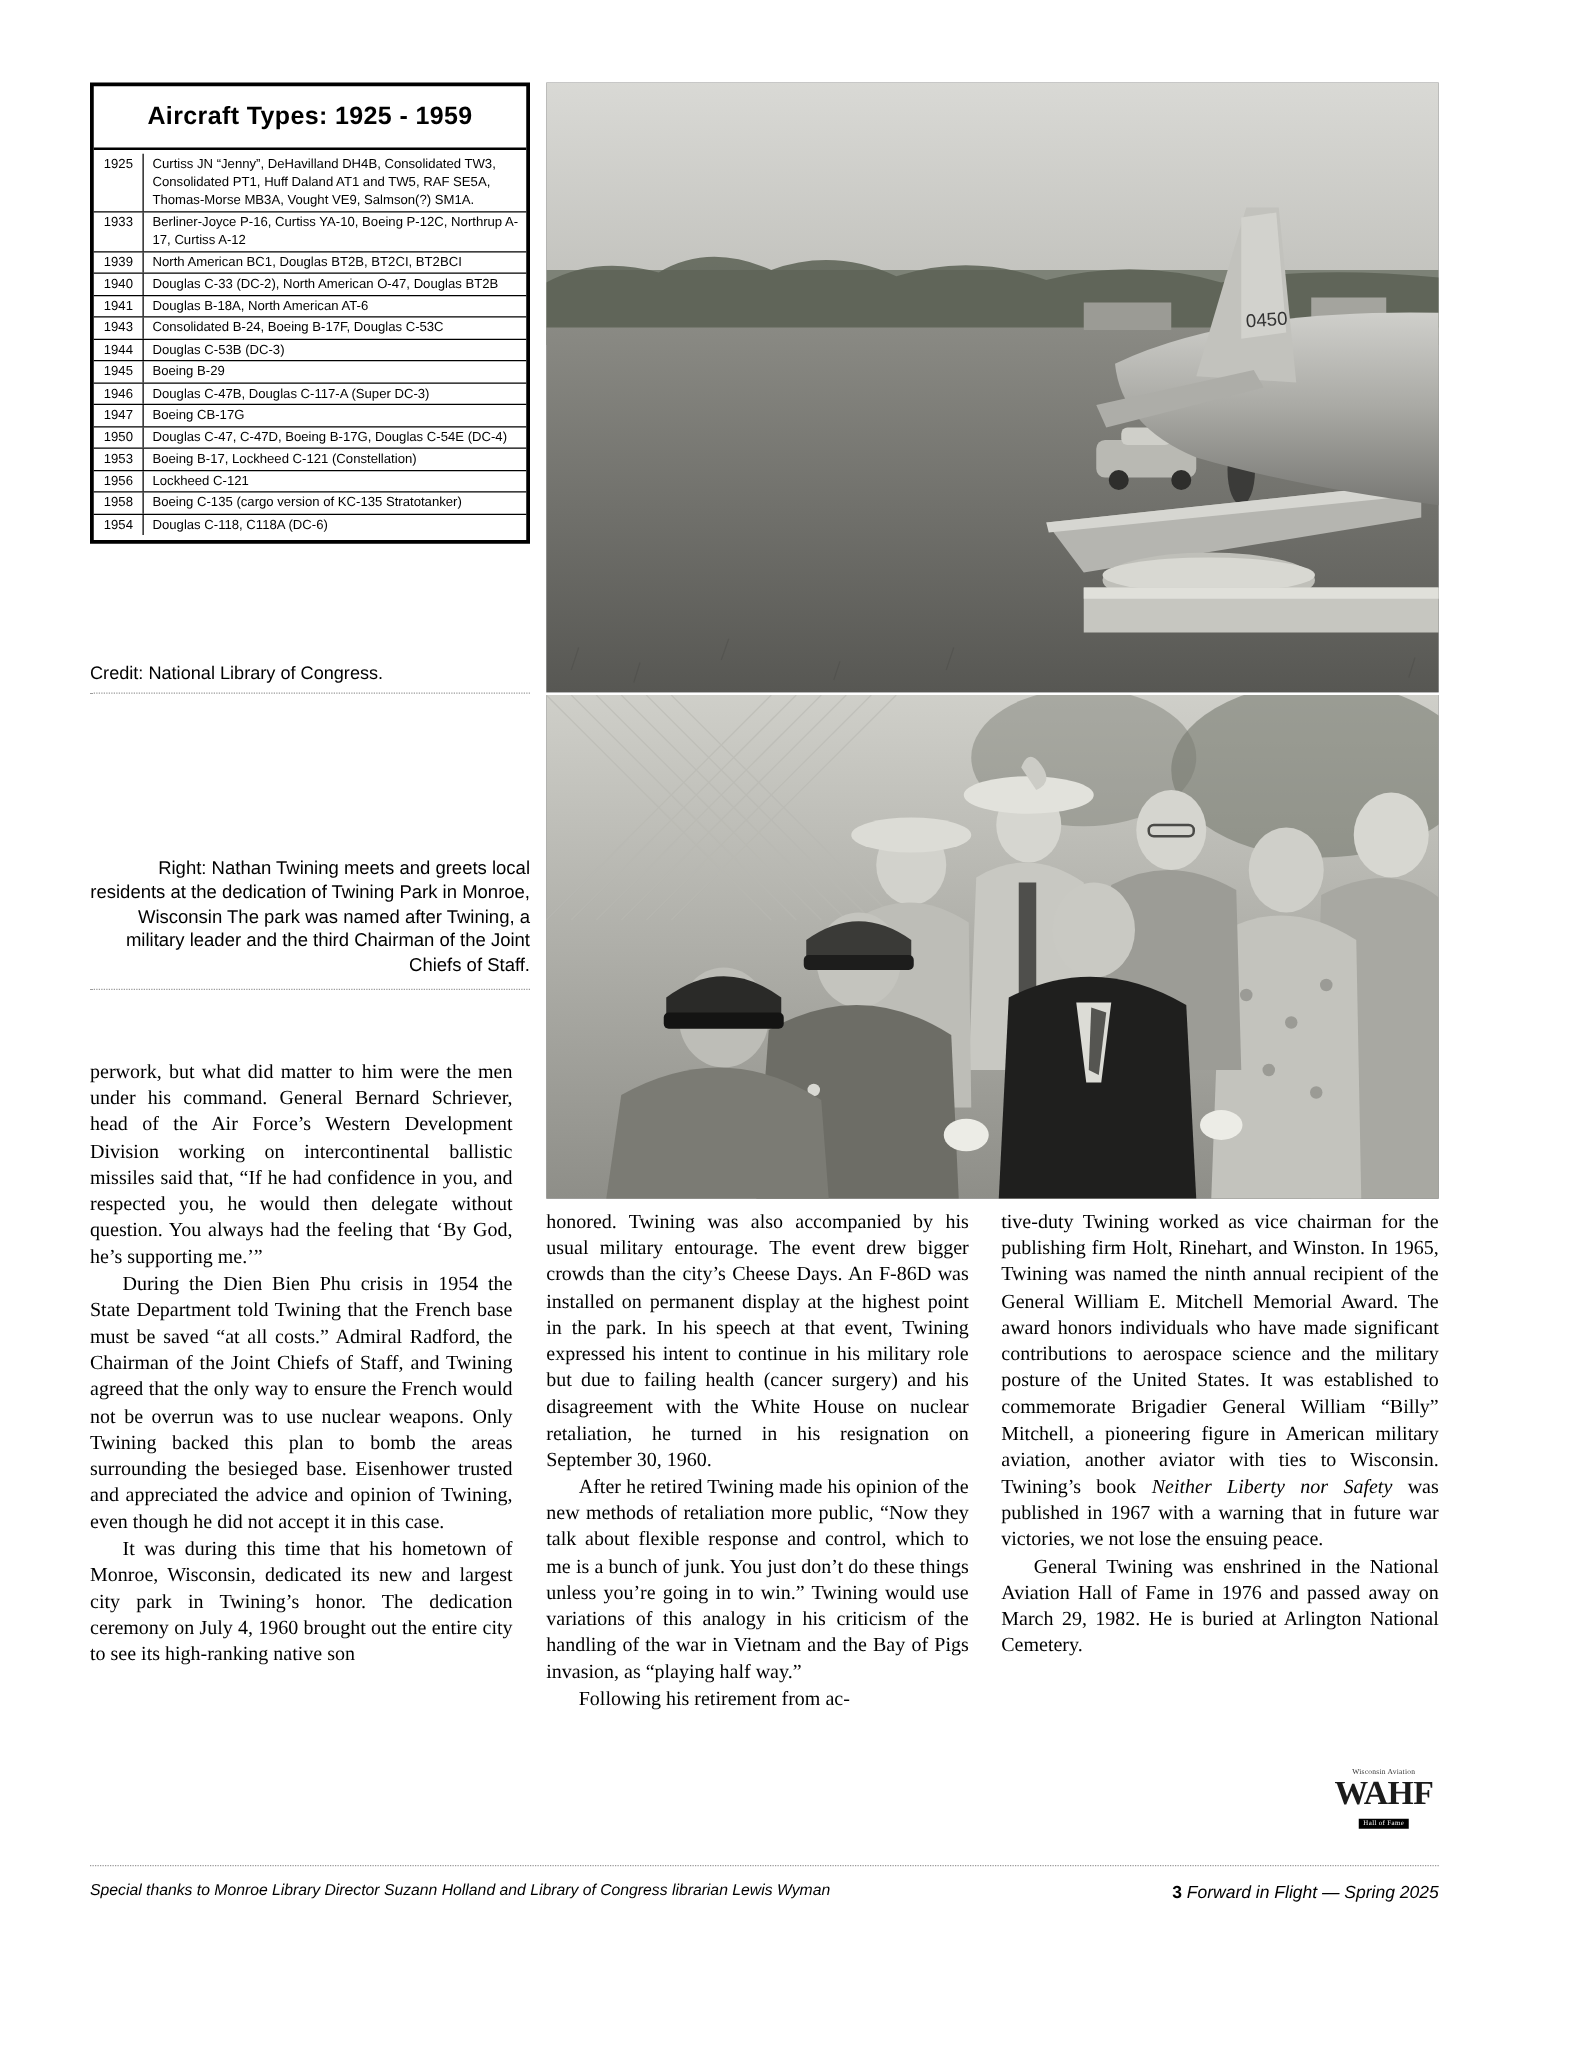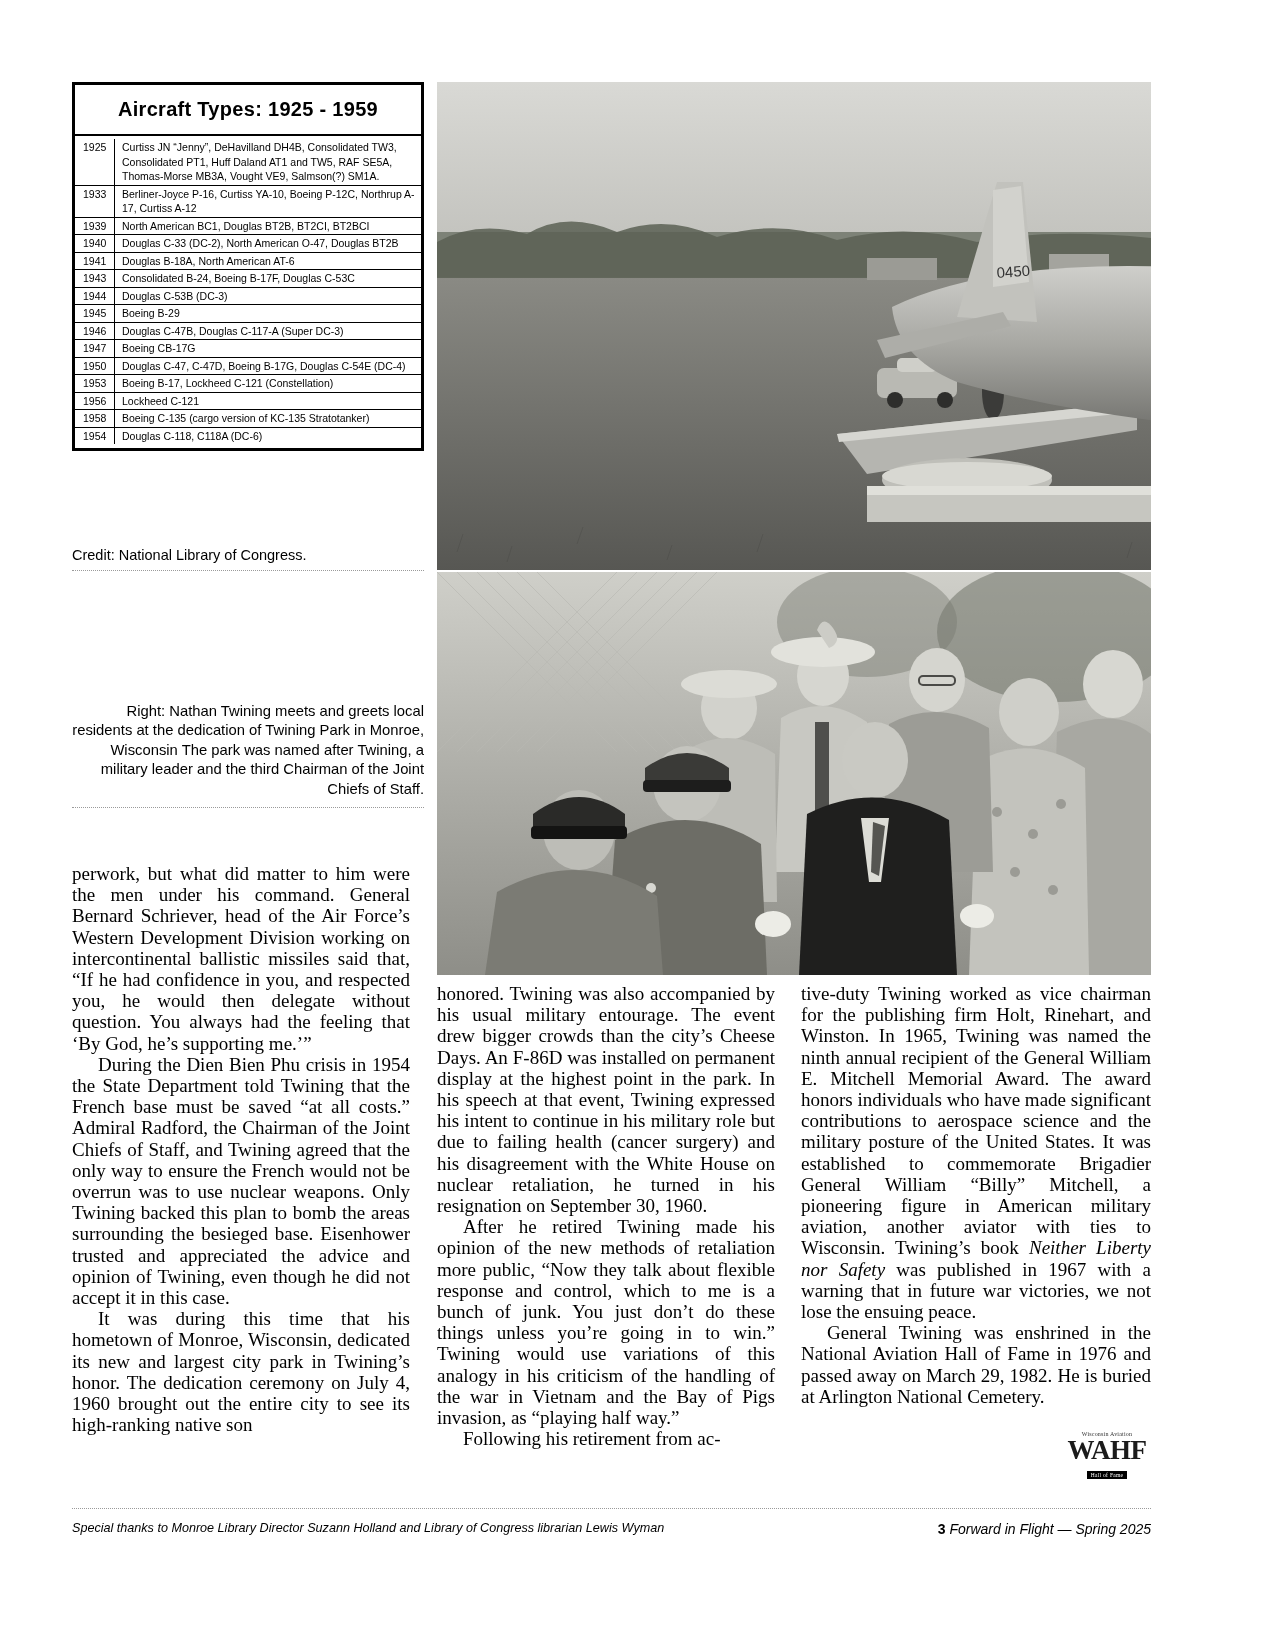--- a/index.html
+++ b/index.html
@@ -10,21 +10,21 @@
     width: 1275px;
     height: 1650px;
     background: #ffffff;
     font-family: "Liberation Serif", serif;
     color: #000;
     position: relative;
     overflow: hidden;
   }
   .page {
     position: absolute;
-    left: 0; top: 16px;
+    left: 0; top: 0;
     width: 1275px;
     height: 1534px;
   }
 
   
   .aircraft-box {
     position: absolute;
     left: 72px;
     top: 66px;
     width: 352px;
@@ -107,21 +107,21 @@
   #photo-crowd {
     left: 437px;
     top: 556px;
     width: 714px;
     height: 403px;
   }
 
   
   .col {
     position: absolute;
-    font-size: 19px;
+    font-size: 16px;
     line-height: 21.2px;
     text-align: justify;
     text-justify: inter-word;
     hyphens: manual;
   }
   .col p { margin: 0; }
   .col p.indent { text-indent: 26px; }
   #col-1 { left: 72px; top: 847px; width: 338px; }
   #col-2 { left: 437px; top: 967px; width: 338px; }
   #col-3 { left: 801px; top: 967px; width: 350px; }

